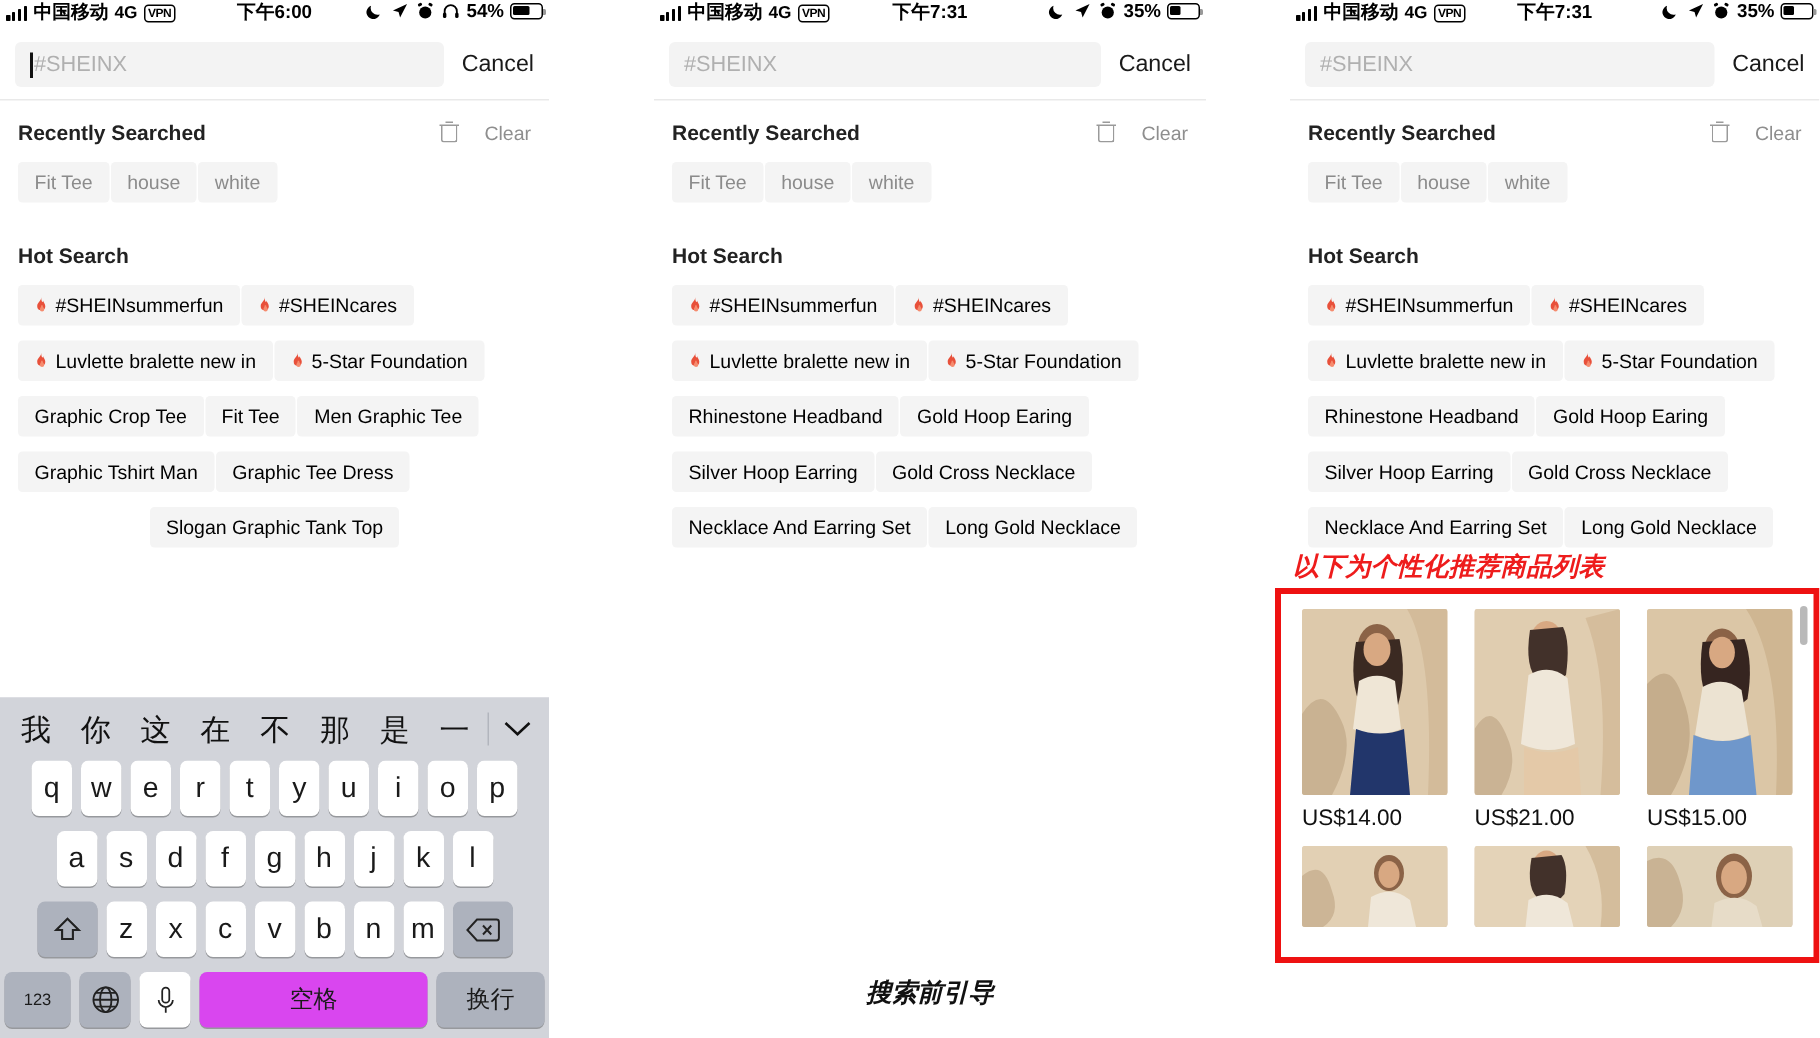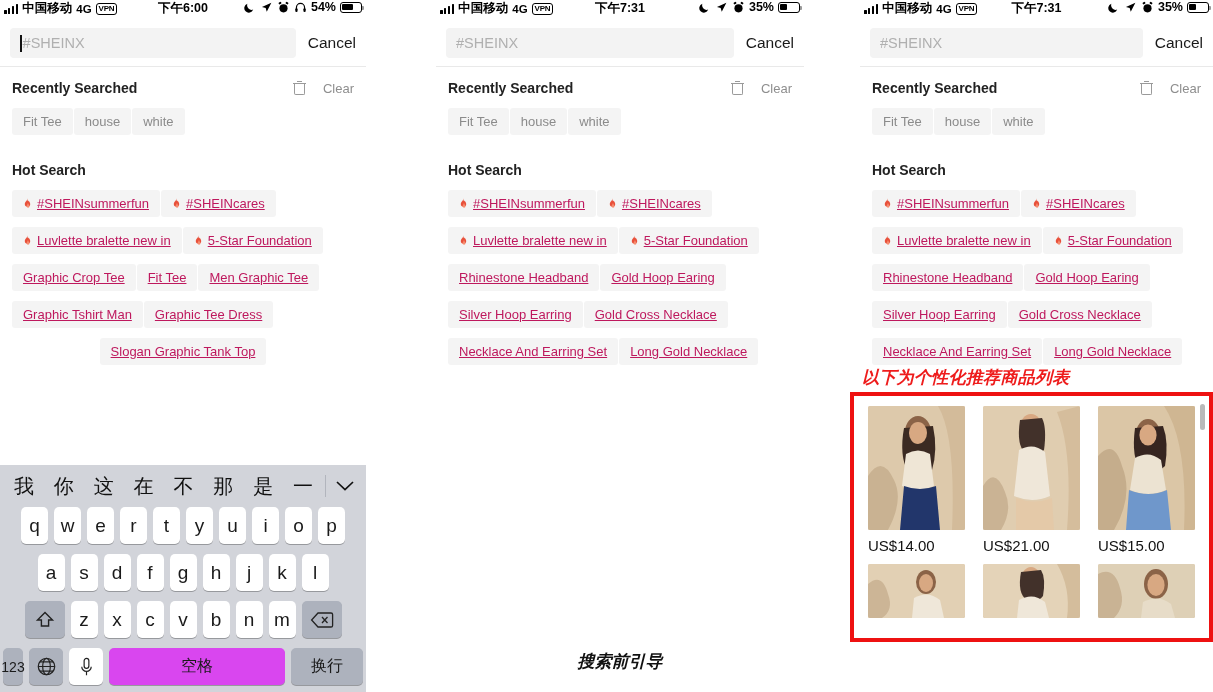--- a/index.html
+++ b/index.html
@@ -66,21 +66,21 @@
   .trash i{position:absolute;left:1px;right:1px;top:3.4px;bottom:0;border:1.3px solid #9a9a9a;border-top:none;border-radius:0 0 2px 2px;}
   .trash b{position:absolute;left:0;right:0;top:2.2px;height:1.3px;background:#9a9a9a;}
   .trash u{position:absolute;left:4px;right:4px;top:0;height:1.3px;background:#9a9a9a;}
 
   .chips{display:flex;flex-wrap:wrap;gap:1px;padding:12px 12px 0 12px;}
   .chip{
     background:#f4f4f4;color:#8b8b8b;font-size:13px;
     padding:7px 11px;border-radius:3px;white-space:nowrap;line-height:1;
     display:flex;align-items:center;gap:5px;
   }
-  .chip.hot{color:#be185d;text-decoration:underline;}
+  .chip.hot{color:#000000;}
   .flame{
     width:9px;height:12px;display:inline-block;position:relative;flex:none;
   }
   .flame svg{display:block;}
 
   
   .keyboard{
     position:absolute;left:0;bottom:0;width:366px;background:#d2d4da;
     padding-bottom:3px;box-sizing:border-box;
   }
@@ -100,21 +100,21 @@
     display:flex;align-items:center;justify-content:center;
     font-size:19px;color:#1a1a1a;box-shadow:0 1px 0 rgba(0,0,0,.28);
   }
   .krow.r2{padding:0 16px;}
   .krow.r3 .key{width:27px;}
   .kfn{background:#adb2bd;box-shadow:0 1px 0 rgba(0,0,0,.28);border-radius:5px;
        display:flex;align-items:center;justify-content:center;color:#1a1a1a;}
   .kshift{width:40px;height:37px;}
   .kback{width:40px;height:37px;}
   .krow.r4{gap:6px;padding:0 3px;margin-bottom:4px;}
-  .k123{width:20px;height:37px;font-size:14px;}
+  .k123{width:44px;height:37px;font-size:11px;}
   .kglobe{width:34px;height:37px;}
   .kmic{width:34px;height:37px;background:#fff;box-shadow:0 1px 0 rgba(0,0,0,.28);border-radius:5px;display:flex;align-items:center;justify-content:center;}
   .kspace{flex:1;height:37px;background:#d946ef;border-radius:5px;display:flex;align-items:center;justify-content:center;font-size:16px;color:#1a1a1a;box-shadow:0 1px 0 rgba(0,0,0,.28);}
   .kret{width:72px;height:37px;font-size:16px;}
 
   
   .caption{
     position:absolute;text-align:center;font-size:17px;font-weight:bold;
     font-style:italic;color:#111;width:100%;
   }

